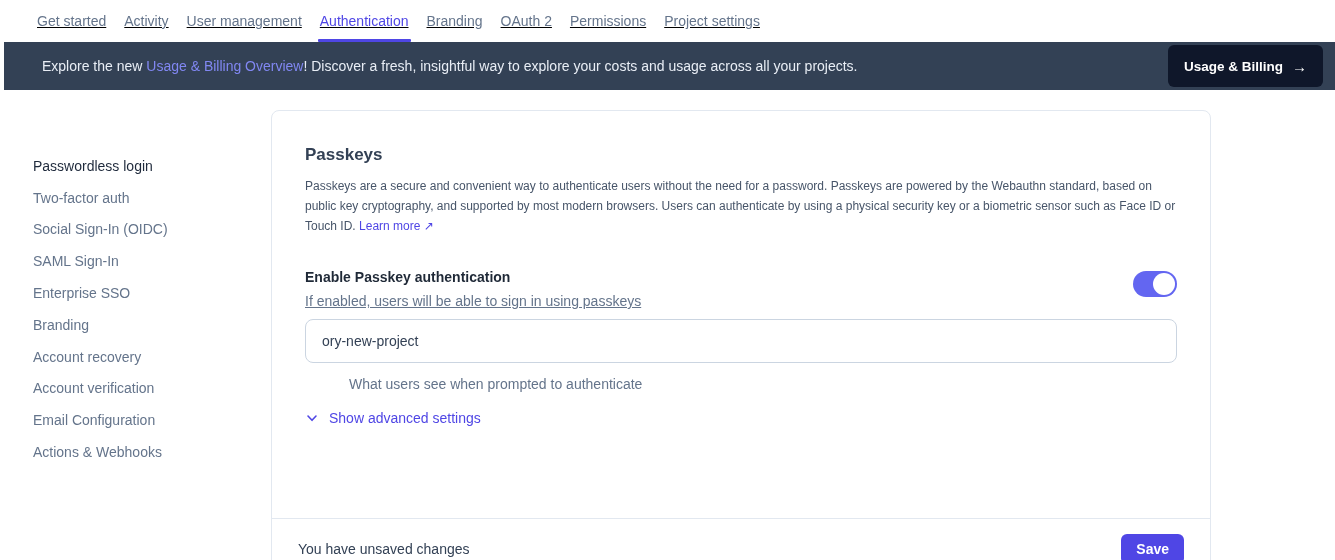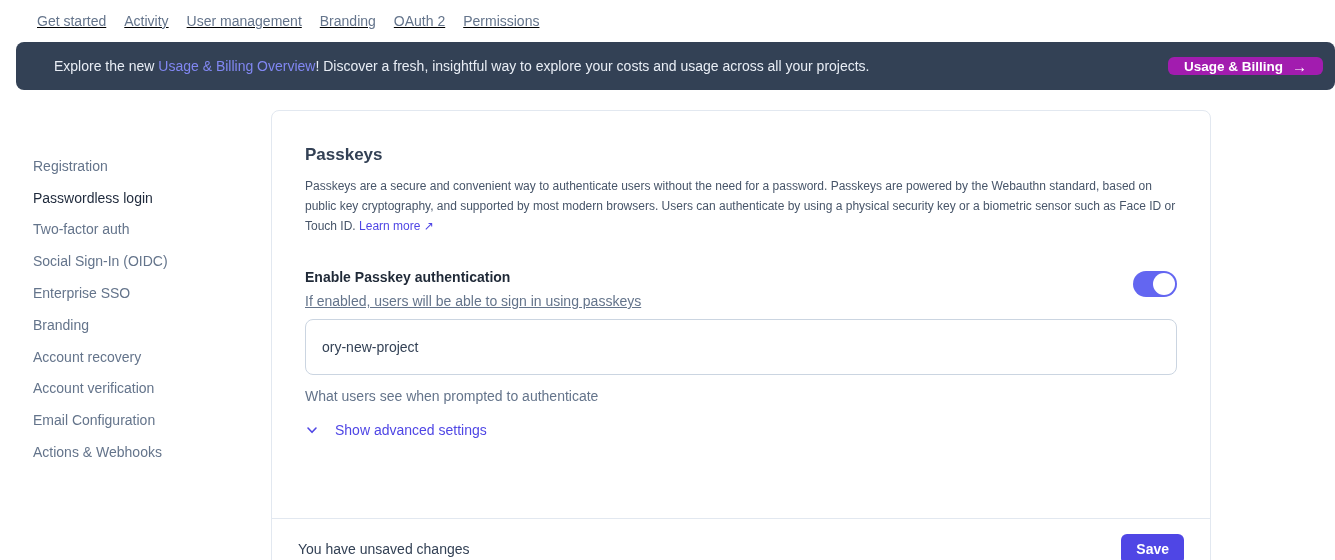--- a/index.html
+++ b/index.html
@@ -10,26 +10,26 @@
   
   .topnav { position:absolute; top:0; left:0; right:0; height:42px; background:#fff;
     display:flex; align-items:stretch; padding-left:37px; gap:18px;text-decoration:underline; }
   .nav-item { display:flex; align-items:center; position:relative; font-size:14px;
     color:#64748b; text-decoration:none; cursor:pointer; white-space:nowrap; }
   .nav-item.active { color:#4f46e5; }
   .nav-item.active::after { content:""; position:absolute; left:-2px; right:-2px; bottom:0;
     height:3px; background:#4f46e5; border-radius:1px; }
 
   
-  .banner { position:absolute; top:42px; left:16px; right:0; height:48px; background:#334155;
-    display:flex; align-items:center; padding:0 12px 0 38px;border-radius:8px; }
+  .banner { position:absolute; top:42px; left:4px; right:0; height:48px; background:#334155;
+    display:flex; align-items:center; padding:0 12px 0 38px; }
   .banner-text { flex:1; font-size:14px; color:#e8edf5; }
   .banner-link { color:#8187f2; cursor:pointer; }
-  .banner-btn { background:#a21caf; color:#fff; border:none; border-radius:6px;
-    font-family:inherit; font-size:13.5px; font-weight:bold; padding:0 16px; height:18px;
+  .banner-btn { background:#0f172a; color:#fff; border:none; border-radius:6px;
+    font-family:inherit; font-size:13.5px; font-weight:bold; padding:0 16px; height:42px;
     display:flex; align-items:center; gap:9px; cursor:pointer; }
   .banner-btn .arrow { font-weight:normal; font-size:15px; line-height:1; }
 
   
   .sidebar { position:absolute; left:33px; top:150px; width:225px; }
   .side-item { height:31.8px; display:flex; align-items:center; font-size:14px;
     color:#64748b; cursor:pointer; }
   .side-item.active { color:#1e293b; font-weight:normal; }
 
   
@@ -45,63 +45,65 @@
     align-items:flex-start; }
   .field-label { font-size:14px; font-weight:bold; color:#1f2937; line-height:20px; }
   .field-help { margin-top:4px; font-size:14px; color:#64748b; line-height:20px;text-decoration:underline; }
 
   .toggle { width:44px; height:26px; border-radius:13px; background:#6366f1;
     position:relative; cursor:pointer; margin-top:4px; flex:none; }
   .toggle .knob { position:absolute; top:2px; right:2px; width:22px; height:22px;
     border-radius:50%; background:#fff; }
 
   .display-label { margin-top:32px; }
-  .text-input { margin-top:8px; width:100%; height:56px; border:1px solid #cbd5e1;
+  .text-input { margin-top:8px; width:100%; height:44px; border:1px solid #cbd5e1;
     border-radius:8px; padding:0 16px; font-family:inherit; font-size:14px; color:#334155;
     outline:none; background:#fff; display:block; }
-  .input-help { margin-top:12px; font-size:14px; color:#64748b; line-height:18px; }
+  .input-help { margin-top:12px; font-size:14px; color:#64748b; line-height:18px;margin-left:44px; }
 
-  .advanced { margin-top:17px; display:inline-flex; align-items:center; gap:16px;
+  .advanced { margin-top:17px; display:inline-flex; align-items:center; gap:10px;
     color:#4f46e5; font-size:14px; cursor:pointer; text-decoration:none; }
   .advanced svg { display:block; }
 
   .card-footer { position:absolute; left:0; right:0; top:407px; bottom:0;
     border-top:1px solid #e2e8f0; display:flex; align-items:center;
     justify-content:space-between; padding:0 26px; background:#fff;
     border-radius:0 0 8px 8px; }
   .footer-status { font-size:14px; color:#334155; }
   .save-btn { background:#4f46e5; color:#fff; border:none; border-radius:6px;
     font-family:inherit; font-size:14px; font-weight:bold; height:30px; padding:0 15px;
     cursor:pointer; }
 </style>
 </head>
 <body>
 
 <nav class="topnav">
   <a class="nav-item">Get started</a>
   <a class="nav-item">Activity</a>
   <a class="nav-item">User management</a>
+  <a class="nav-item active">Authentication</a>
   <a class="nav-item">Branding</a>
   <a class="nav-item">OAuth 2</a>
   <a class="nav-item">Permissions</a>
+  <a class="nav-item">Project settings</a>
 </nav>
 
 <div class="banner">
   <div class="banner-text"><span>Explore the new </span><span class="banner-link">Usage &amp; Billing Overview</span><span>! Discover a fresh, insightful way to explore your costs and usage across all your projects.</span></div>
   <button class="banner-btn">
     <span>Usage &amp; Billing</span>
     <span class="arrow">→</span>
   </button>
 </div>
 
 <aside class="sidebar">
-  <div class="side-item">Registration</div>
   <div class="side-item active">Passwordless login</div>
   <div class="side-item">Two-factor auth</div>
   <div class="side-item">Social Sign-In (OIDC)</div>
+  <div class="side-item">SAML Sign-In</div>
   <div class="side-item">Enterprise SSO</div>
   <div class="side-item">Branding</div>
   <div class="side-item">Account recovery</div>
   <div class="side-item">Account verification</div>
   <div class="side-item">Email Configuration</div>
   <div class="side-item">Actions &amp; Webhooks</div>
 </aside>
 
 <section class="card">
   <div class="card-inner">

